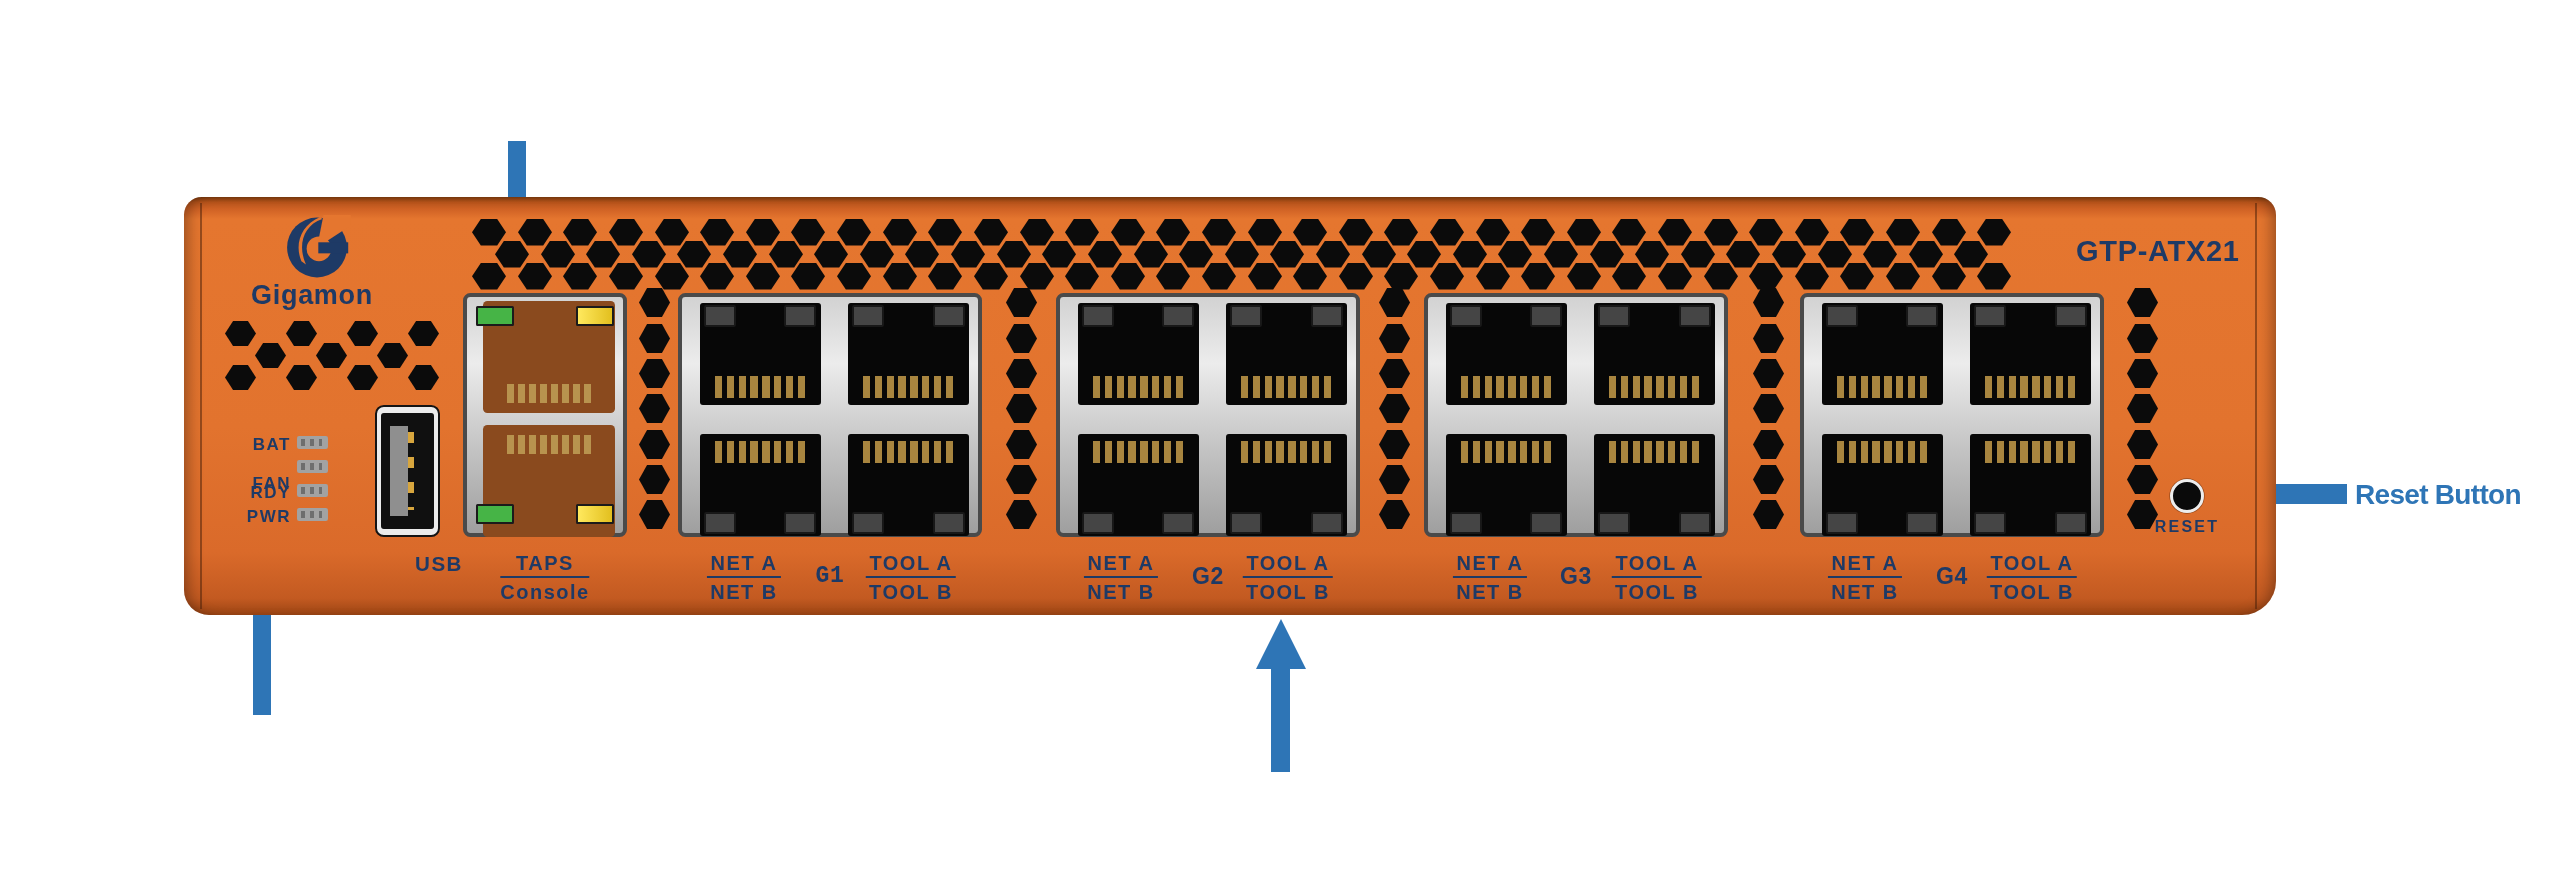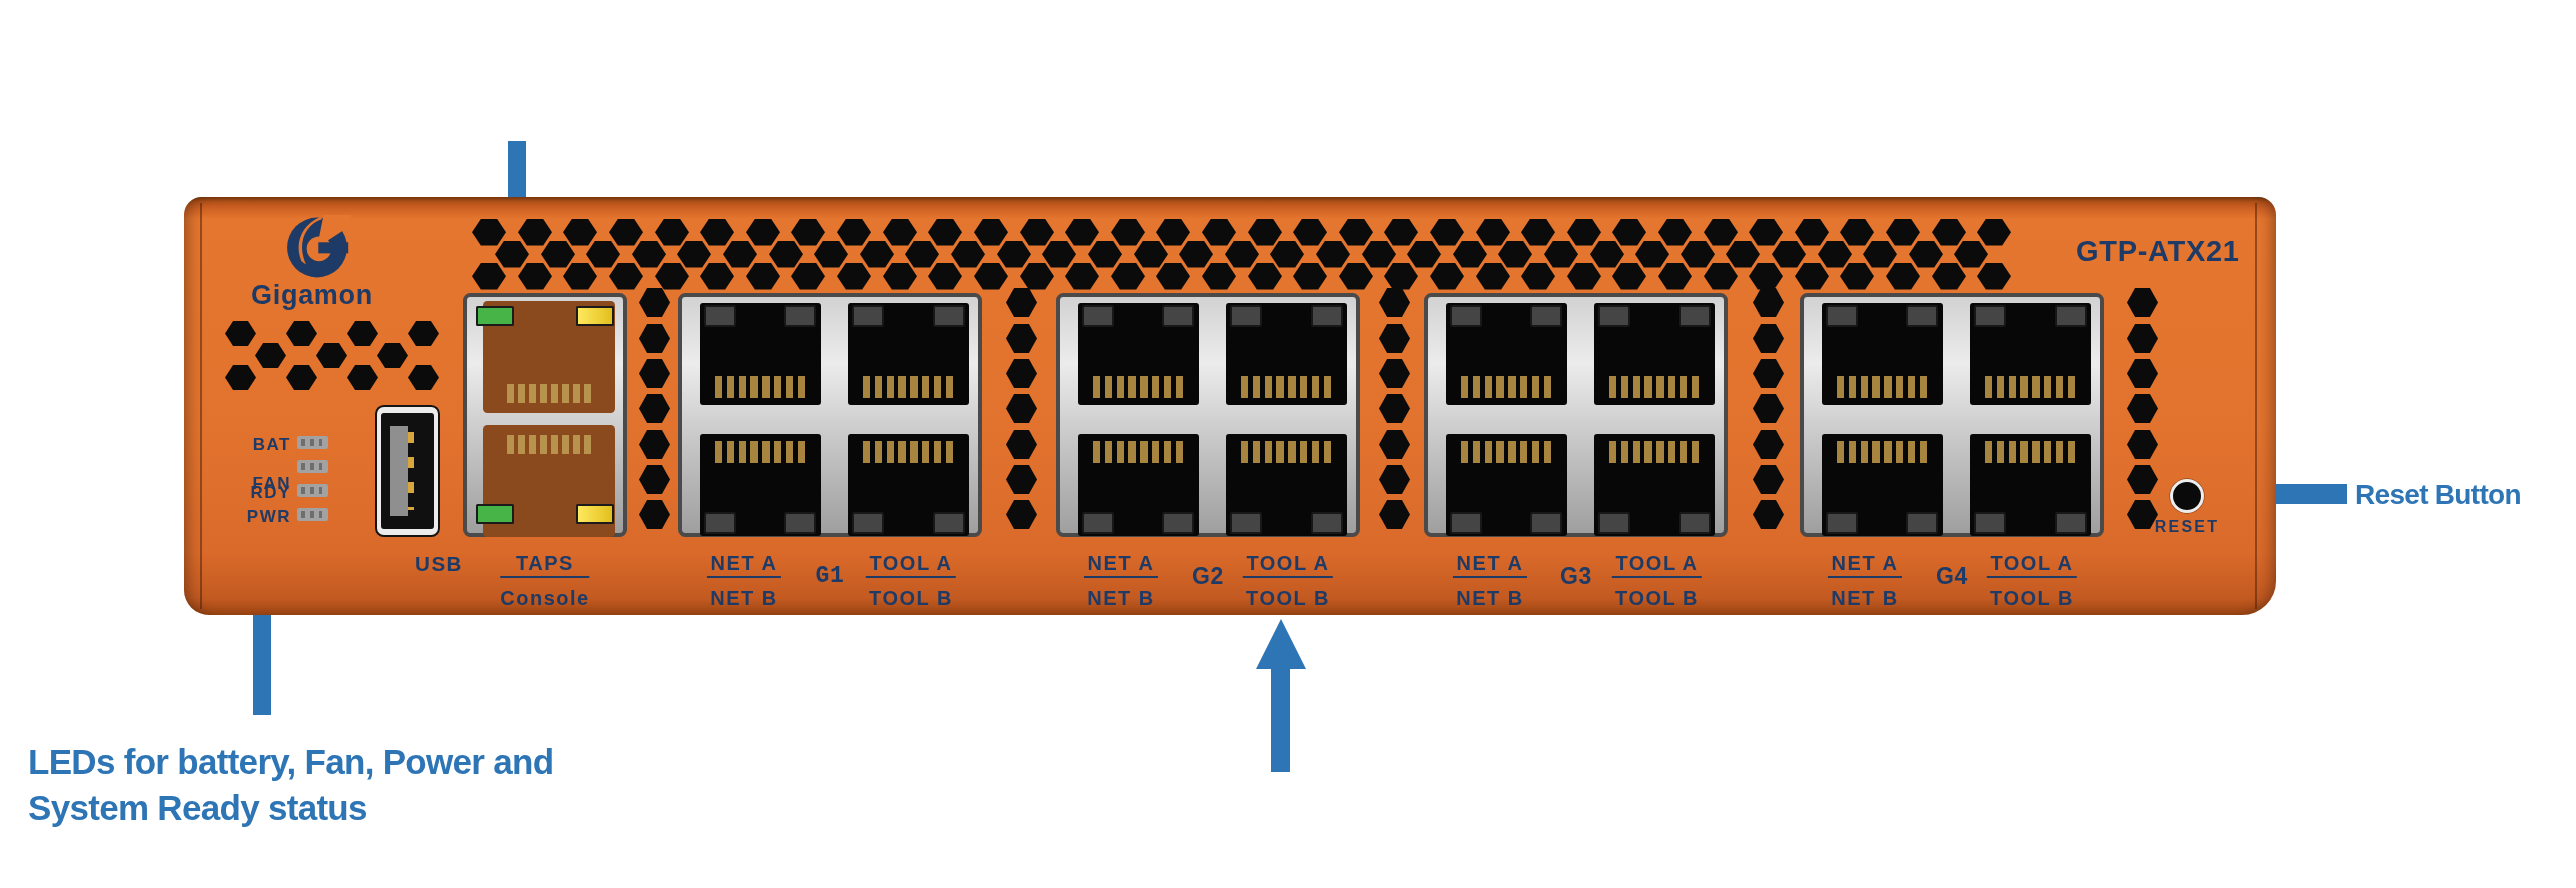--- a/index.html
+++ b/index.html
@@ -55,21 +55,21 @@
     background:repeating-linear-gradient(90deg,#b8934e 0 6.6px,rgba(0,0,0,0) 6.6px 11px);}
   .mtop .mpins{bottom:10.3px;} .mbot .mpins{top:10.3px;}
   .mled{position:absolute;width:38px;height:20.6px;border:2.2px solid #1b1b1b;box-sizing:border-box;border-radius:1.5px;}
   .mgreen{background:#46b446;} .myellow{background:linear-gradient(90deg,#ffe95e,#e2bf1e);}
   .mledTL{left:8.8px;top:8.8px;} .mledTR{right:8.8px;top:8.8px;} .mledBL{left:8.8px;bottom:8.8px;} .mledBR{right:8.8px;bottom:8.8px;}
 
   
   .pl{position:absolute;top:553px;transform:translateX(-50%);text-align:center;
     color:#1e3a66;font-weight:bold;font-size:20px;letter-spacing:1.5px;line-height:20.6px;}
   .pl .top{display:block;border-bottom:2.9px solid #1e3a66;padding:0 3.7px 2.2px;}
-  .pl .bot{display:block;padding-top:10px;}
+  .pl .bot{display:block;padding-top:4px;}
   .gl{position:absolute;top:563px;transform:translateX(-50%);font-size:23px;font-weight:bold;color:#1e3a66;letter-spacing:0.7px;}
   .single-label{position:absolute;top:552px;transform:translateX(-50%);font-size:20.6px;font-weight:bold;color:#1e3a66;letter-spacing:1.5px;}
 
   .model{position:absolute;left:2076px;top:235px;font-size:29px;font-weight:bold;color:#1e3a66;letter-spacing:0.7px;}
 
   
   .reset-btn{position:absolute;left:2170px;top:479px;width:34px;height:34px;border-radius:50%;
     background:#0a0a0a;border:3.7px solid #ededed;box-sizing:border-box;box-shadow:0 0 0 0.7px rgba(60,25,5,.45);cursor:pointer;}
   .reset-label{position:absolute;left:2187px;top:518px;transform:translateX(-50%);
     font-size:16px;font-weight:bold;color:#1e3a66;letter-spacing:2.2px;}
@@ -89,21 +89,20 @@
 
   <div style="position:absolute;left:498px;top:141px;width:38px;height:149px;">
     <div class="arrow-part" style="left:10.3px;top:0;width:17.7px;height:107px;"></div>
     <div class="arrow-part head-down" style="left:0;top:107px;width:38px;height:41px;"></div>
   </div>
 
   <div style="position:absolute;left:237px;top:535px;width:50px;height:179px;">
     <div class="arrow-part head-up" style="left:0;top:0;width:50px;height:49px;"></div>
     <div class="arrow-part" style="left:16px;top:49px;width:17.7px;height:131px;"></div>
   </div>
-  <div class="ann" style="left:28px;top:739px;"><span>LEDs for battery, Fan, Power and</span><br><span>System Ready status</span></div>
 
   <div style="position:absolute;left:1256px;top:619px;width:50px;height:154px;">
     <div class="arrow-part head-up" style="left:0;top:0;width:50px;height:50px;"></div>
     <div class="arrow-part" style="left:15.4px;top:50px;width:19px;height:103px;"></div>
   </div>
 
   <div style="position:absolute;left:2214px;top:469px;width:134px;height:50px;">
     <div class="arrow-part head-left" style="left:0;top:0;width:51px;height:50px;"></div>
     <div class="arrow-part" style="left:51px;top:14.7px;width:82px;height:20.6px;"></div>
   </div>

